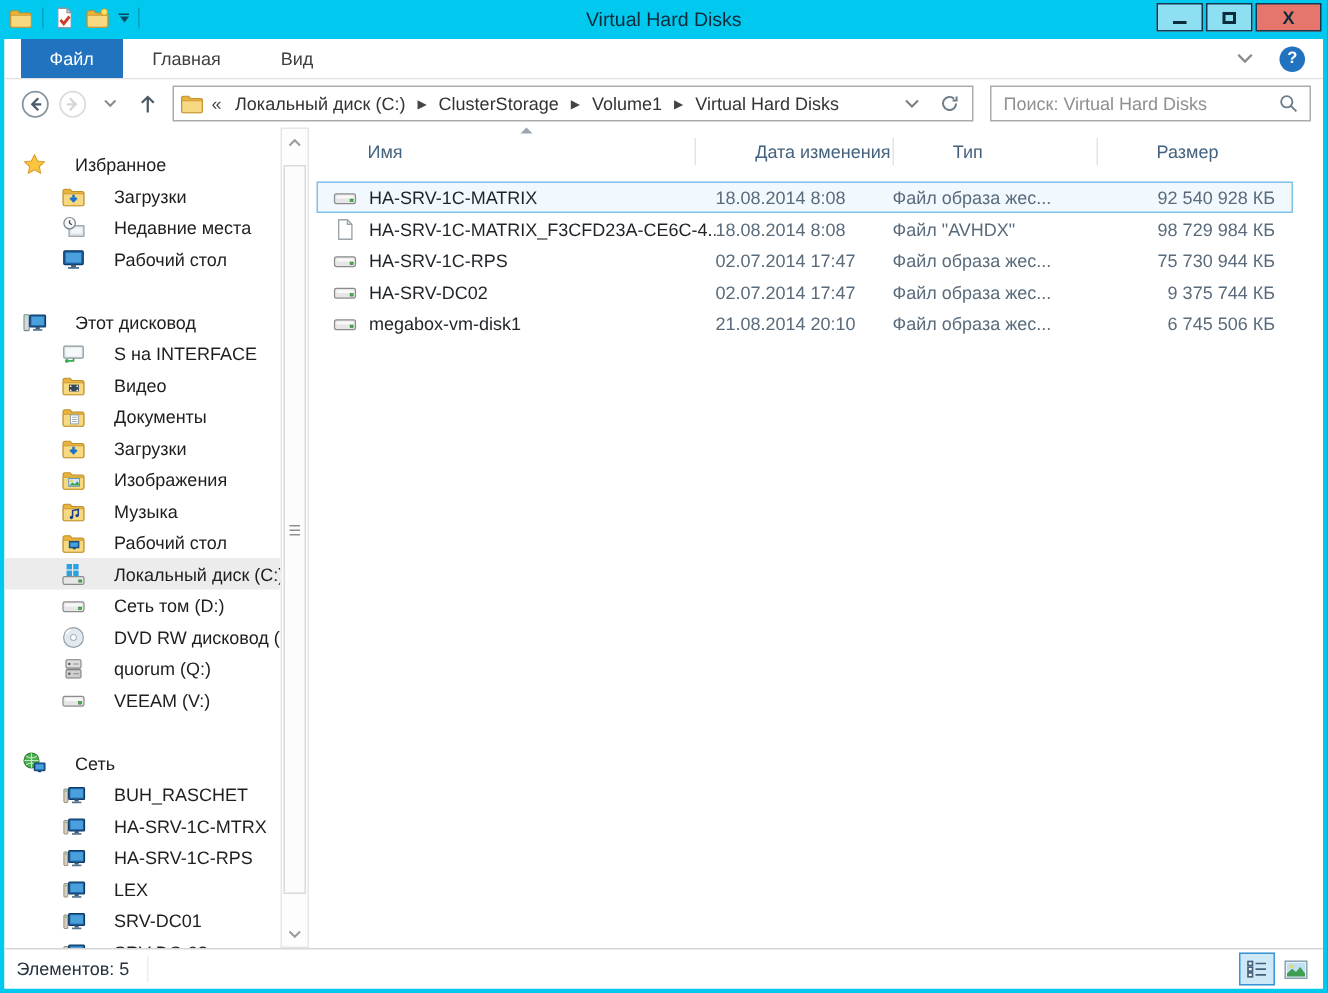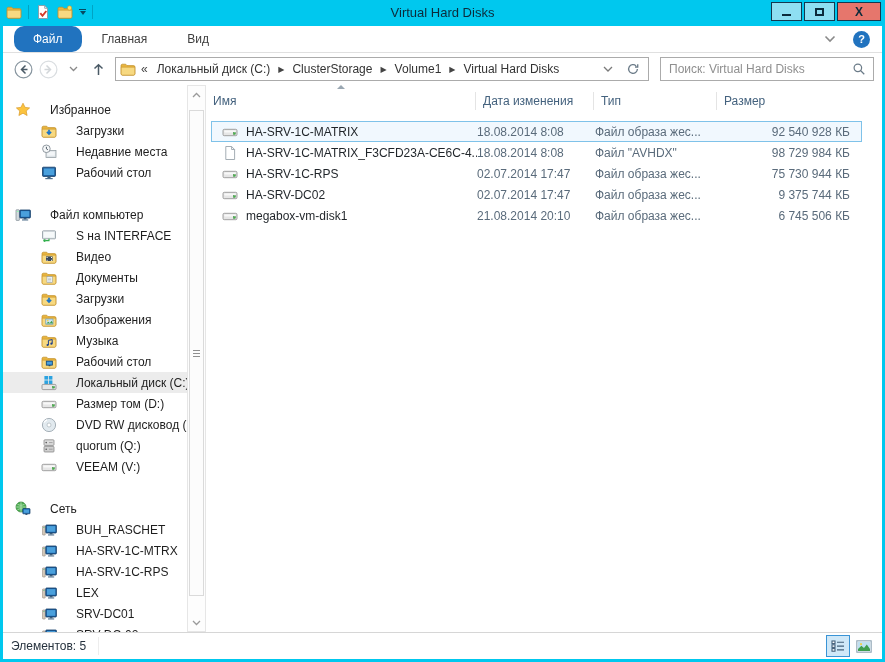--- a/index.html
+++ b/index.html
@@ -18,21 +18,21 @@
   .qat-drop .tri{width:0;height:0;border-left:3.5px solid transparent;border-right:3.5px solid transparent;border-top:4px solid #064a63;}
   .title{position:absolute;left:0;right:0;top:5px;text-align:center;color:#0c2b3b;font-size:13px;z-index:1;}
   .controls{margin-left:auto;display:flex;gap:2px;padding:2px 4px 0 0;z-index:2;}
   .ctl{width:31px;height:19px;border:1px solid #14384f;background:#8edff2;display:flex;align-items:center;justify-content:center;color:#0c2b3b;}
   .ctl.close{width:44px;background:#e6766c;font-size:12px;font-weight:bold;}
   .glyph-min{width:9px;height:2px;background:#0c2b3b;margin-top:7px;}
   .glyph-max{width:9px;height:8px;border:2px solid #0c2b3b;}
   
   .chrome{position:absolute;left:3px;right:3px;top:26px;bottom:3px;background:#fff;display:flex;flex-direction:column;}
   .tabrow{flex:0 0 27px;display:flex;align-items:stretch;border-bottom:1px solid #e0e0e0;background:#fff;}
-  .tab{padding:0 20px;display:flex;align-items:center;color:#3f3f3f;border-radius:10px;}
+  .tab{padding:0 20px;display:flex;align-items:center;color:#3f3f3f;}
   .tab.active{margin-left:11px;padding:0 19px;background:#2173bf;color:#fff;}
   .tab-right{margin-left:auto;display:flex;align-items:center;gap:15px;padding-right:12px;}
   .help-btn{width:17px;height:17px;border-radius:50%;background:#2173bf;color:#fff;font-size:11px;font-weight:bold;display:flex;align-items:center;justify-content:center;}
   
   .addrrow{flex:0 0 32px;display:flex;align-items:center;padding:0 8px;background:#fff;}
   .navbtn{width:25px;display:flex;justify-content:center;align-items:center;}
   .addrbox{height:24px;border:1px solid #ababab;display:flex;align-items:center;flex:0 0 534px;padding:0 2px 0 4px;color:#333;margin-left:4px;}
   .crumb{padding:0 7px;white-space:nowrap;}
   .crumb-sep{color:#444;font-size:8px;padding:0 1px;}
   .crumb-ovf{color:#444;padding:0 2px 0 5px;}
@@ -51,21 +51,21 @@
   
   .sb-scroll{flex:0 0 19px;position:relative;background:#fdfdfd;border:1px solid #e6e6e6;}
   .sb-arrow{position:absolute;left:0;right:0;height:17px;display:flex;align-items:center;justify-content:center;color:#9a9a9a;font-size:10px;}
   .sb-arrow.up{top:0;}
   .sb-arrow.down{bottom:0;}
   .sb-thumb{position:absolute;left:1px;right:1px;top:24px;height:486px;background:#fcfcfc;border:1px solid #dadada;display:flex;flex-direction:column;align-items:center;justify-content:center;gap:2px;}
   .sb-thumb i{display:block;width:7px;height:1px;background:#8f8f8f;}
   
   .list{flex:1;min-width:0;padding-top:4px;display:flex;flex-direction:column;}
   .cols{flex:0 0 24px;display:flex;align-items:center;color:#44627e;position:relative;}
-  .col{height:18px;display:flex;align-items:center;padding-left:7px;border-right:1px solid #e4e4e4;position:relative;}
+  .col{height:18px;display:flex;align-items:center;padding-left:7px;border-right:1px solid #e4e4e4;position:relative;margin-left:32px;}
   .col:last-child{border-right:none;}
   .col .sort{position:absolute;top:-7px;left:50%;margin-left:-4px;width:0;height:0;border-left:4px solid transparent;border-right:4px solid transparent;border-bottom:4px solid #9aa7b2;}
   .c-name{width:270px;}
   .c-date{width:118px;}
   .c-type{width:123px;text-align:right;}
   .c-size{width:140px;}
   .rows{margin-top:8px;}
   .row{height:21px;display:flex;align-items:center;width:651px;margin-left:5px;border:1px solid transparent;}
   .row.selected{background:#f1f8fe;border-color:#7fc2e9;}
   .cell{display:flex;align-items:center;overflow:hidden;white-space:nowrap;}
@@ -264,21 +264,21 @@
       <span class="ic">
                 <svg width="16" height="16" viewBox="0 0 16 16" xmlns="http://www.w3.org/2000/svg">
                   <rect x="1" y="2.8" width="3.4" height="10.6" rx=".5" fill="#d3dade" stroke="#7c8890" stroke-width=".7"></rect>
                   <rect x="1.8" y="4" width="1.8" height=".9" fill="#8fa"></rect>
                   <rect x="4.8" y="3" width="10.6" height="8" rx=".7" fill="#1e5f9e" stroke="#0f3a64" stroke-width=".8"></rect>
                   <rect x="5.9" y="4.1" width="8.4" height="5.7" fill="#4aa0dc"></rect>
                   <rect x="8.7" y="11" width="2.8" height="1.4" fill="#3c5d79"></rect>
                   <rect x="7" y="12.4" width="6.2" height="1.1" fill="#50708c"></rect>
                 </svg>
               </span>
-      <span class="lbl">Файл компьютер</span>
+      <span class="lbl">Этот дисковод</span>
     </div>
     <div class="sb-items">
   <div class="sb-i">
     <span class="ic">
                   <svg width="16" height="16" viewBox="0 0 16 16" xmlns="http://www.w3.org/2000/svg">
                     <rect x="1.5" y="2.8" width="13" height="8" rx=".8" fill="#e2e8ec" stroke="#8c979e" stroke-width=".8"></rect>
                     <rect x="2.8" y="4" width="10.4" height="5.5" fill="#f6f9fa"></rect>
                     <path d="M8 10.8v1.8H4.6" stroke="#2fae4a" stroke-width="1.1" fill="none"></path>
                     <circle cx="3.6" cy="12.6" r="1.3" fill="#2fae4a"></circle>
                   </svg>
@@ -380,21 +380,21 @@
   </div>
 
   <div class="sb-i">
     <span class="ic">
                   <svg width="16" height="16" viewBox="0 0 16 16" xmlns="http://www.w3.org/2000/svg">
                     <rect x="1" y="5.3" width="14" height="6.4" rx="1.3" fill="#e6e6e6" stroke="#8b8b8b" stroke-width=".8"></rect>
                     <rect x="2.2" y="6.4" width="11.6" height="2" rx="1" fill="#f8f8f8"></rect>
                     <rect x="11.4" y="8.7" width="2" height="1.7" fill="#43b947" stroke="#2c7d2f" stroke-width=".4"></rect>
                   </svg>
                 </span>
-    <span class="lbl">Размер том (D:)</span>
+    <span class="lbl">Сеть том (D:)</span>
   </div>
 
   <div class="sb-i">
     <span class="ic">
                   <svg width="16" height="16" viewBox="0 0 16 16" xmlns="http://www.w3.org/2000/svg">
                     <circle cx="8" cy="8" r="6.6" fill="#e2eaef" stroke="#93a0a8" stroke-width=".8"></circle>
                     <circle cx="8" cy="8" r="2" fill="#fff" stroke="#aab4bb" stroke-width=".7"></circle>
                     <path d="M3 5.5a6 6 0 0 1 3-2.7" stroke="#fff" stroke-width="1.4" fill="none"></path>
                   </svg>
                 </span>

